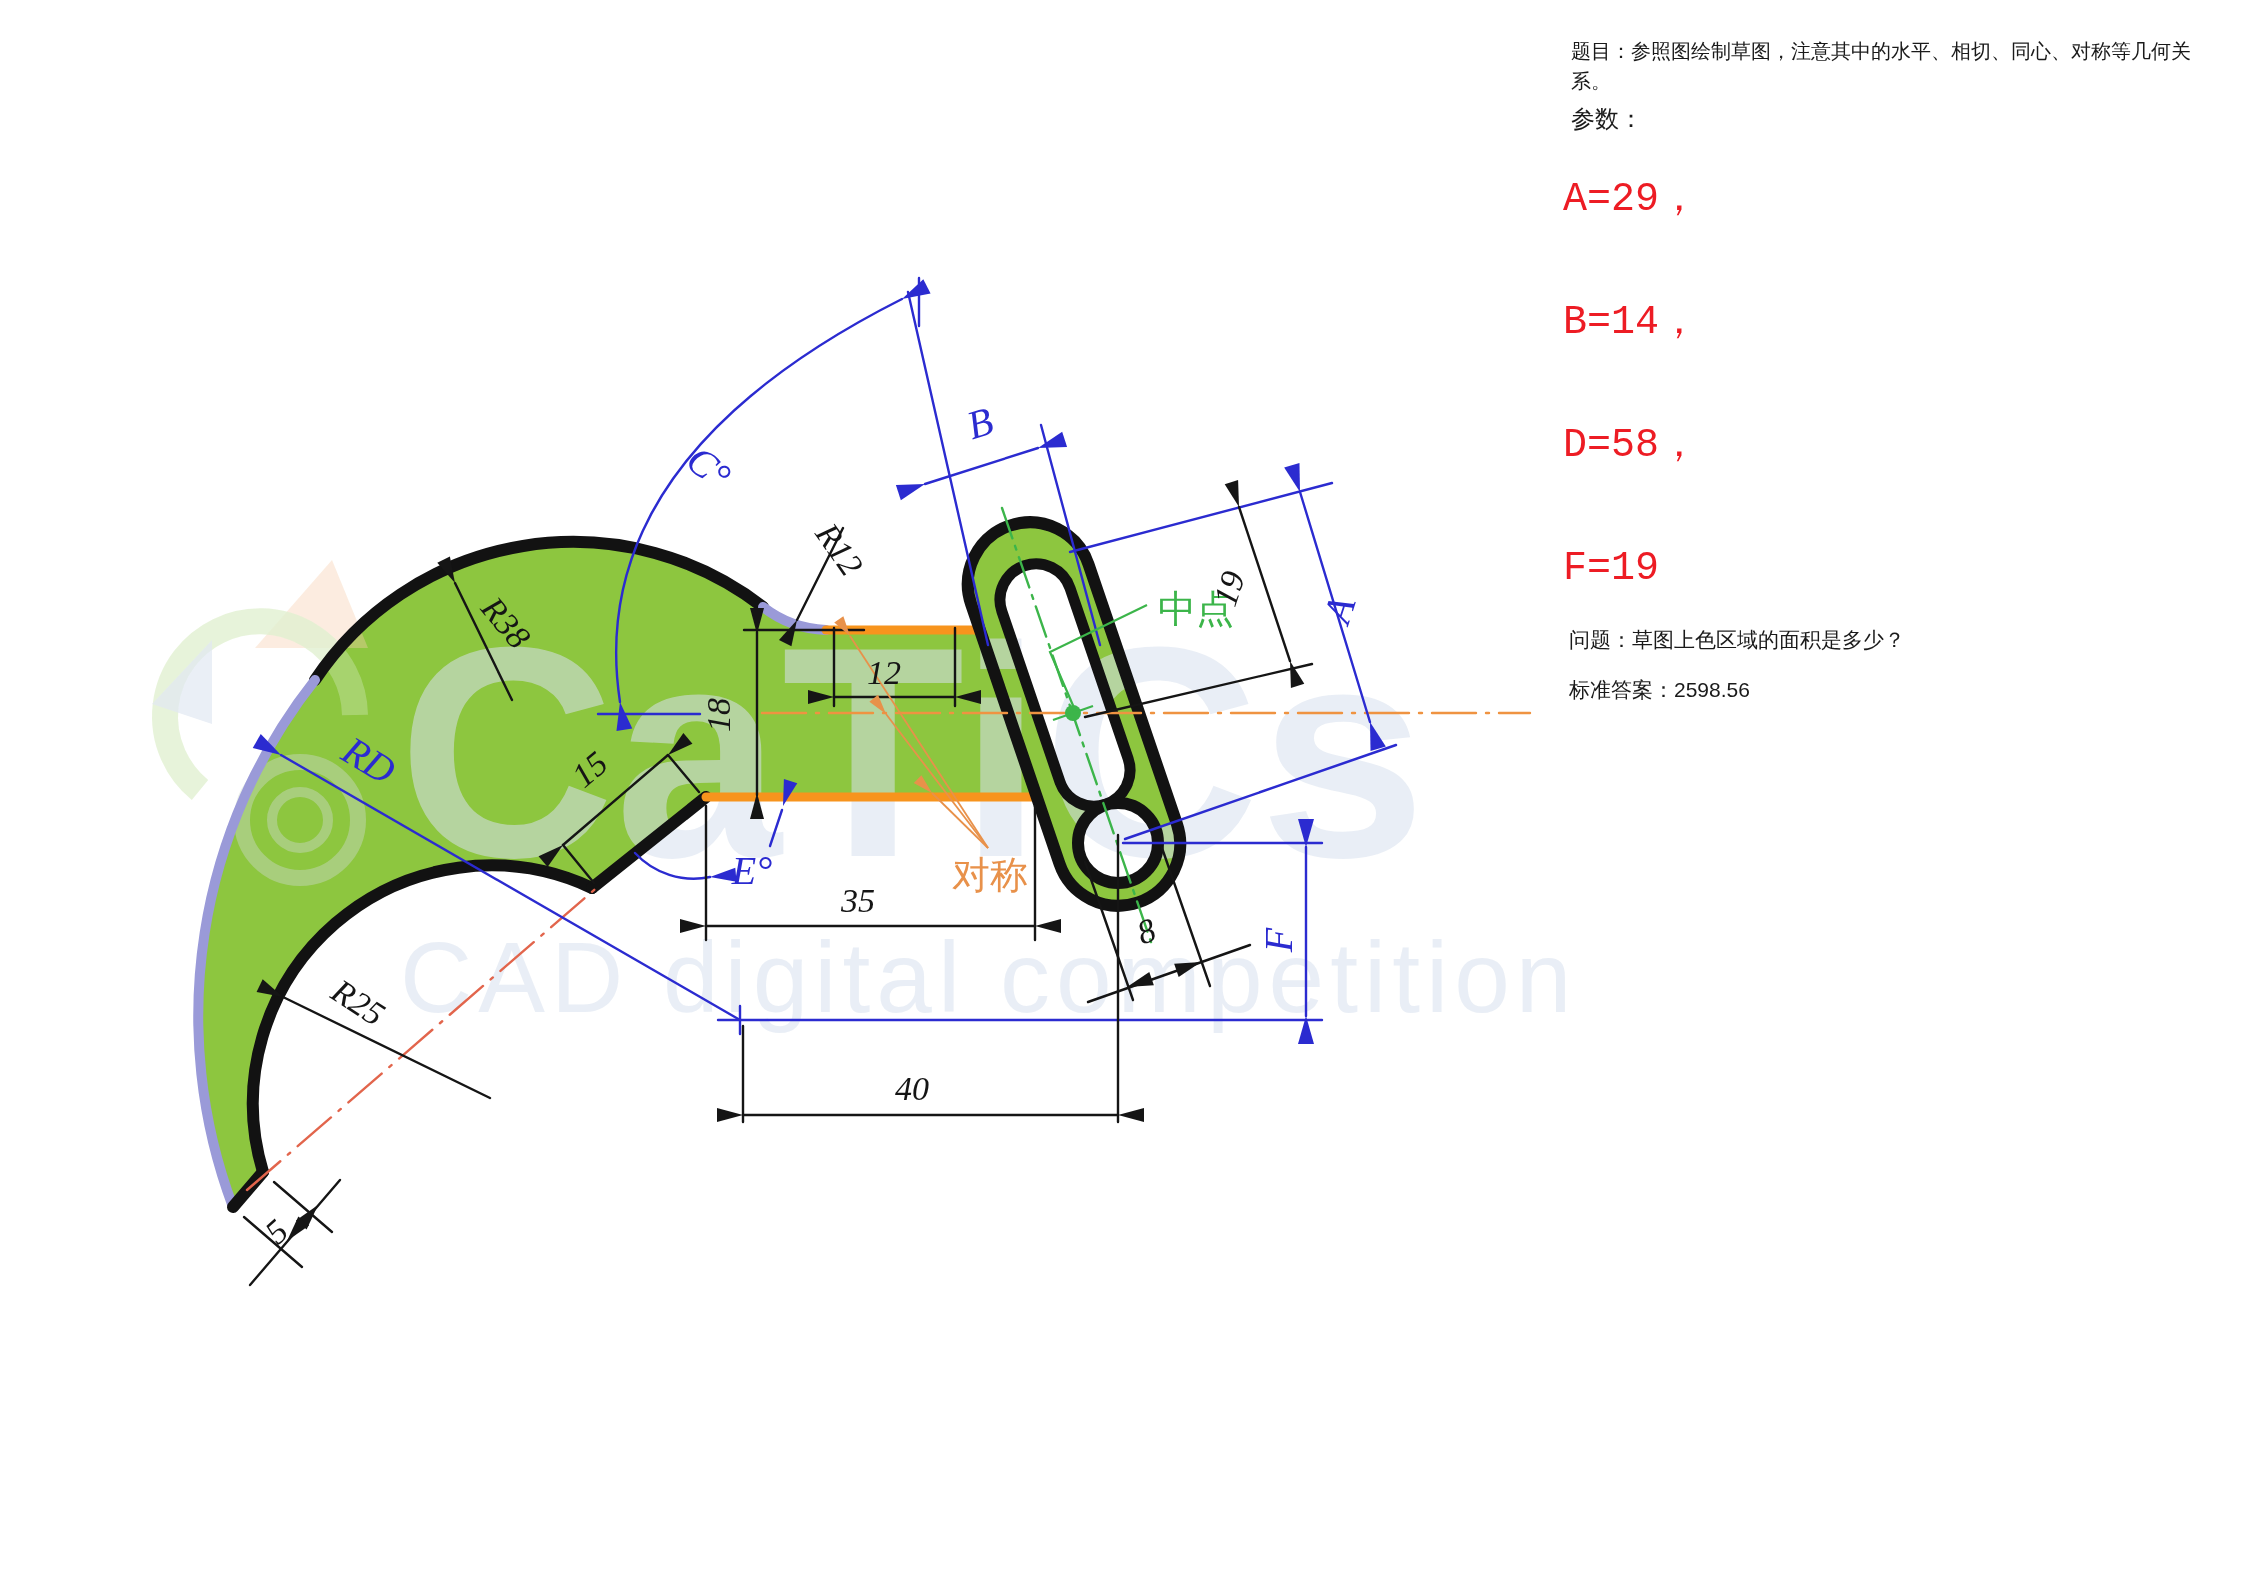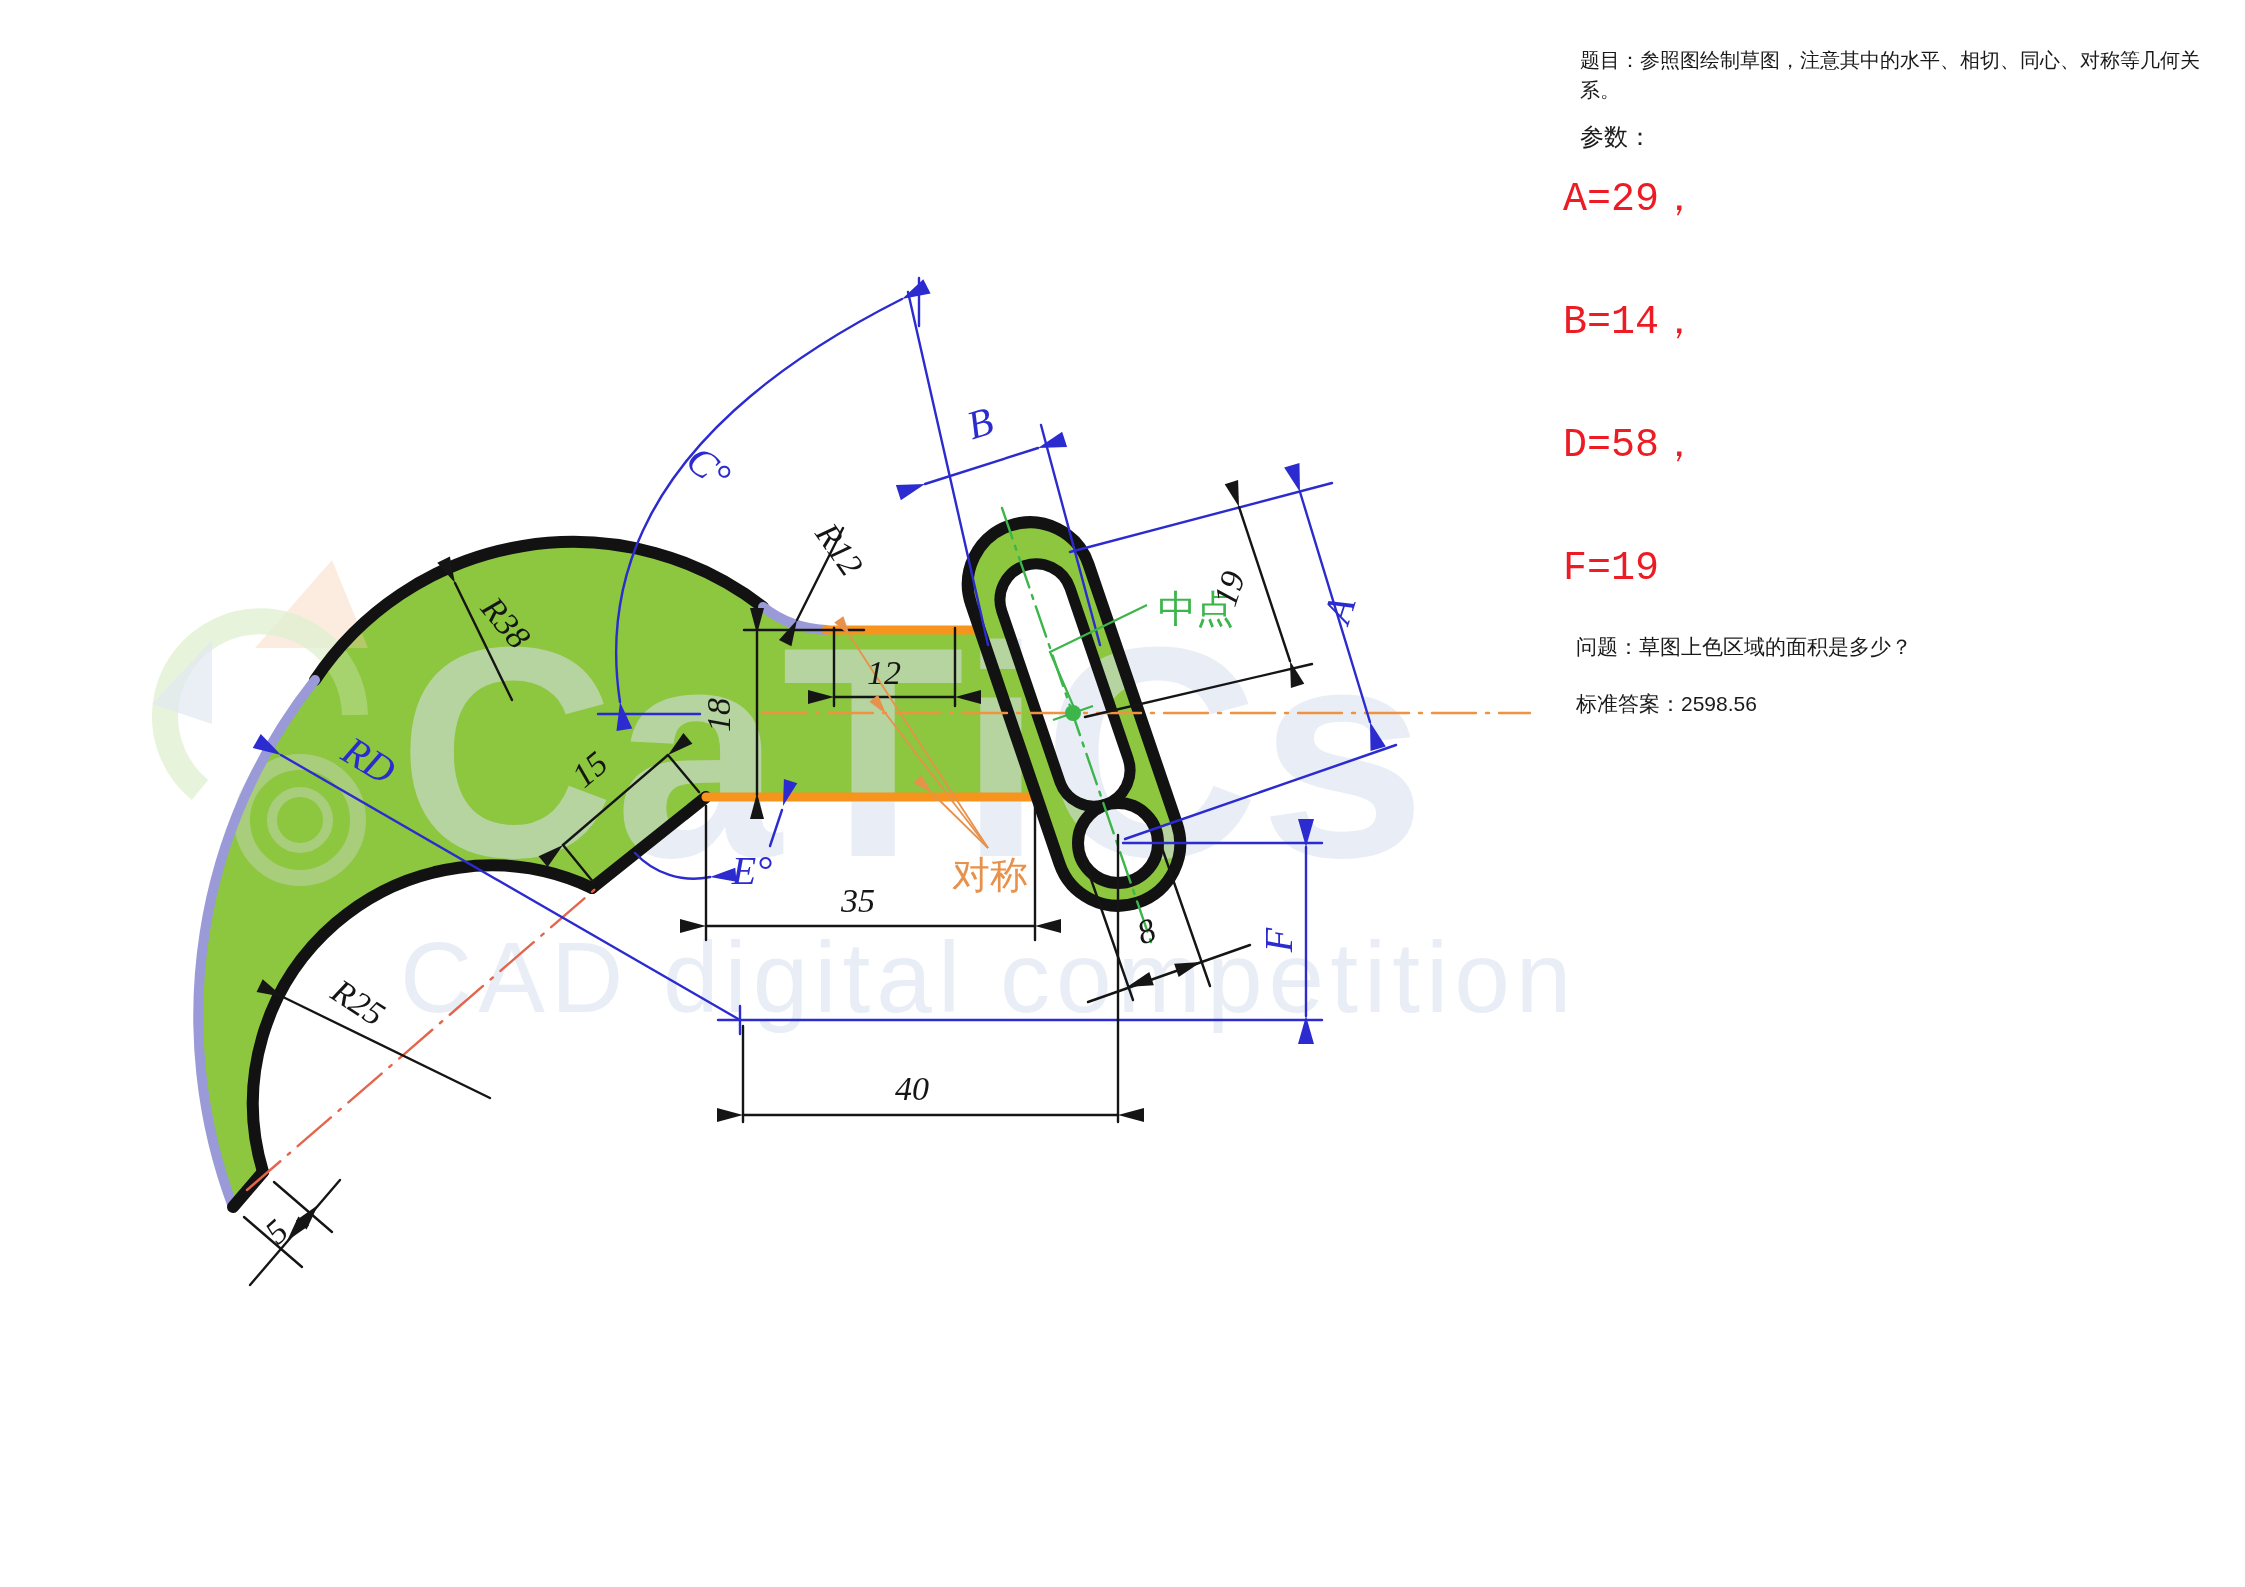--- a/index.html
+++ b/index.html
@@ -3,28 +3,28 @@
 <meta charset="utf-8">
 <style>
   html,body{margin:0;padding:0;background:#fff;}
   #page{position:relative;width:2245px;height:1587px;background:#fff;overflow:hidden;
         font-family:"Liberation Serif",serif;}
   svg text{user-select:none;}
   .dimnum{font-family:"Liberation Serif",serif;font-style:italic;font-size:34px;fill:#151515;}
   .dimletter{font-family:"Liberation Serif",serif;font-style:italic;font-size:40px;fill:var(--dim_blue);}
   .cnnote{font-family:"Liberation Serif",serif;font-size:38px;}
   .panel{position:absolute;left:1563px;top:28px;width:672px;color:var(--text_color);}
-  .panel p{margin:17px;}
+  .panel p{margin:8px;}
   .ptitle{font-size:20px;line-height:30px;margin-bottom:14px;}
   .plabel{font-size:24px;line-height:30px;}
   .params{position:absolute;left:1563px;top:118px;}
   .param{font-family:Liberation Mono, monospace;font-size:40px;line-height:83px;
          color:var(--param_color);}
   .qblock{position:absolute;left:1563px;top:612px;width:680px;}
-  .qblock p{font-size:21px;line-height:44px;margin:13px;color:var(--text_color);}
+  .qblock p{font-size:21px;line-height:44px;margin:6px;color:var(--text_color);}
   .sansnum{font-family:"Liberation Sans",sans-serif;}
   .wm-brand{font-family:"Liberation Sans",sans-serif;font-weight:bold;}
   .wm-tag{font-family:"Liberation Sans",sans-serif;}
 </style>
 </head>
 <body>
 
 <div id="page">
 
 <svg width="2245" height="1587" viewBox="0 0 2245 1587">

